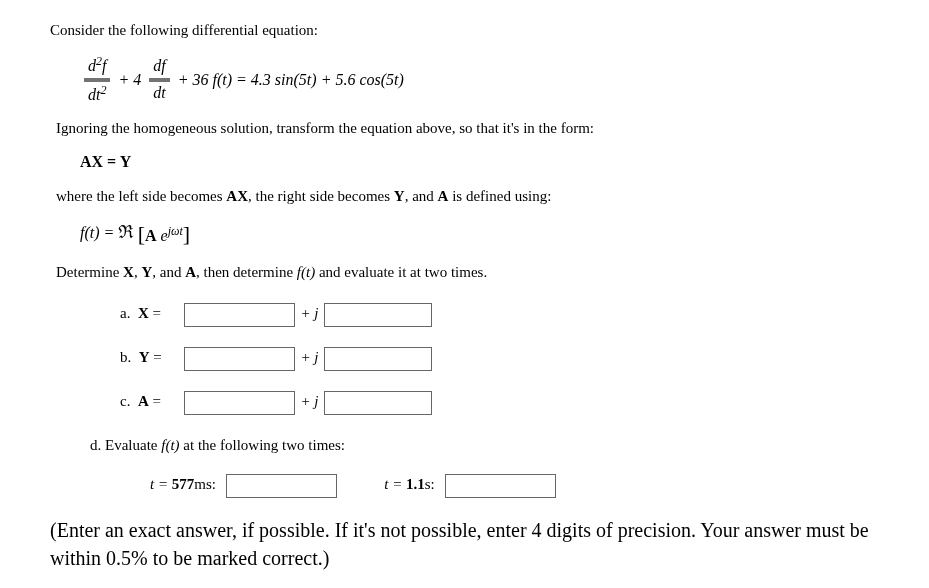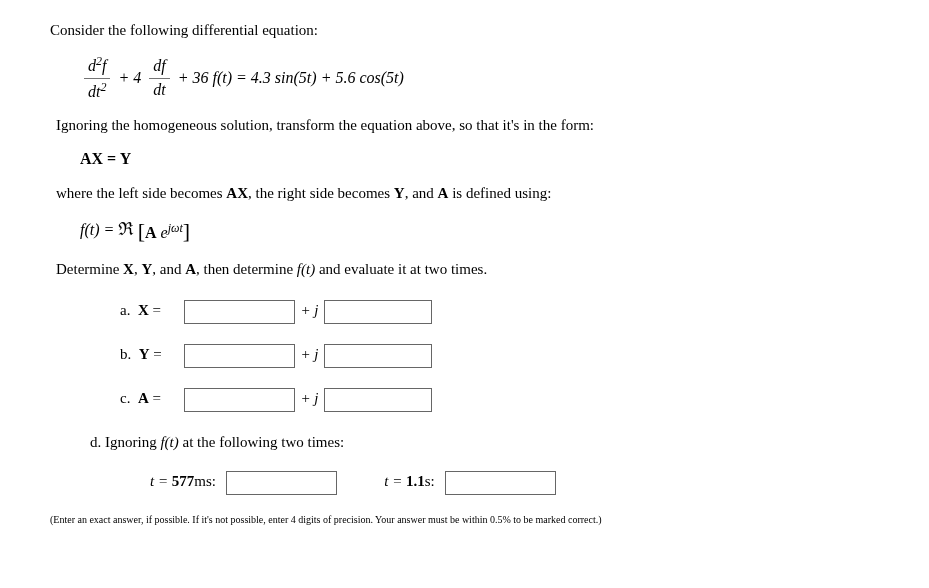--- a/index.html
+++ b/index.html
@@ -20,21 +20,21 @@
       font-size: 16px;
     }
     .frac {
       display: inline-block;
       vertical-align: middle;
       text-align: center;
       margin: 0 4px;
     }
     .frac .num {
       display: block;
-      border-bottom: 1px solid #737373;
+      border-bottom: 4px solid #737373;
       padding: 0 4px;
     }
     .frac .den {
       display: block;
       padding: 0 4px;
       font-style: italic;
     }
     .mid-align {
       vertical-align: middle;
     }
@@ -75,21 +75,21 @@
       margin: 14px 0 14px 100px;
     }
     .eval-row .tlabel {
       font-style: italic;
     }
     .eval-row .tval {
       font-style: normal;
     }
     .note {
       margin-top: 18px;
-      font-size: 10px;
+      font-size: 20px;
     }
     sup {
       font-size: 0.75em;
     }
     .bracket-expr {
       display: inline-block;
       vertical-align: middle;
     }
   </style>
 </head>
@@ -153,21 +153,21 @@
 </div>
 
 <div class="answer-row">
   <span class="label"><span>c.</span>&nbsp;&nbsp;<span class="bold-var">A</span><span> =</span></span>
   <input class="val" type="text" style="">
   <span class="plus-j">+ j</span>
   <input class="val val2" type="text" style="">
 </div>
 
 <div class="part-d">
-  <span>d.</span><span> Ignoring </span><span style="font-style:italic;">f(t)</span><span> at the following two times:</span>
+  <span>d.</span><span> Evaluate </span><span style="font-style:italic;">f(t)</span><span> at the following two times:</span>
 </div>
 
 <div class="eval-row">
   <span class="tlabel">t = </span><span class="tval"><b>577</b><span>ms:</span></span>
   <input class="val" type="text" style="margin-left: 6px;">
   <span style="display:inline-block;width:40px;"></span>
   <span class="tlabel">t = </span><span class="tval"><b>1.1</b><span>s:</span></span>
   <input class="val" type="text" style="margin-left: 6px;">
 </div>
 

